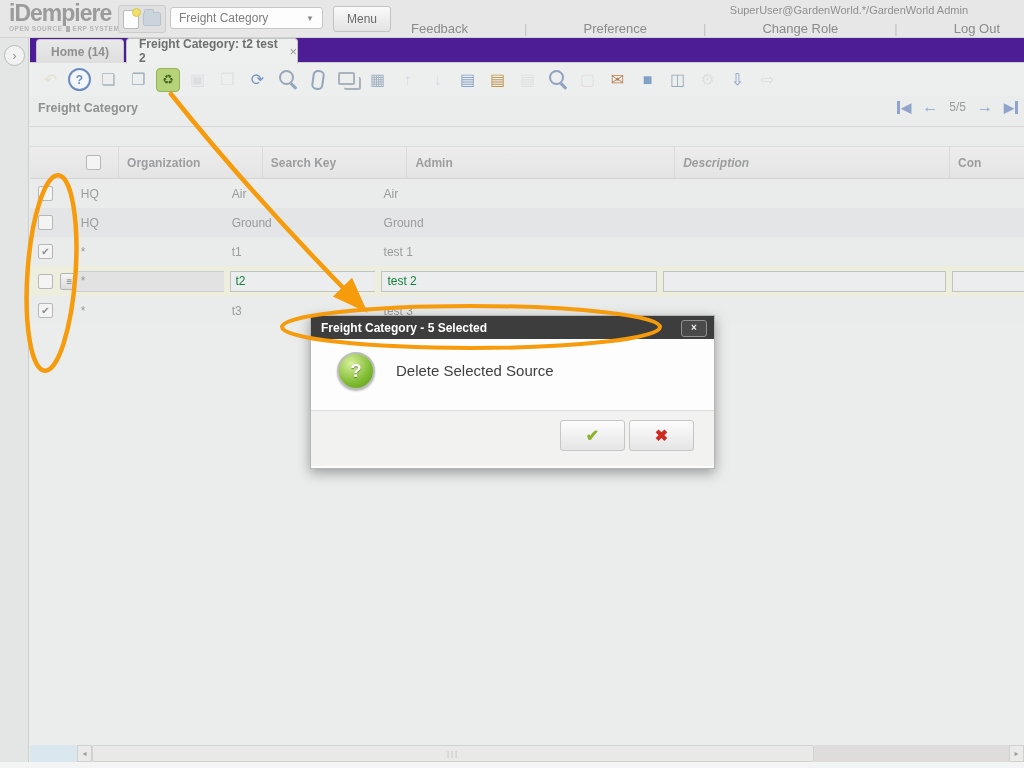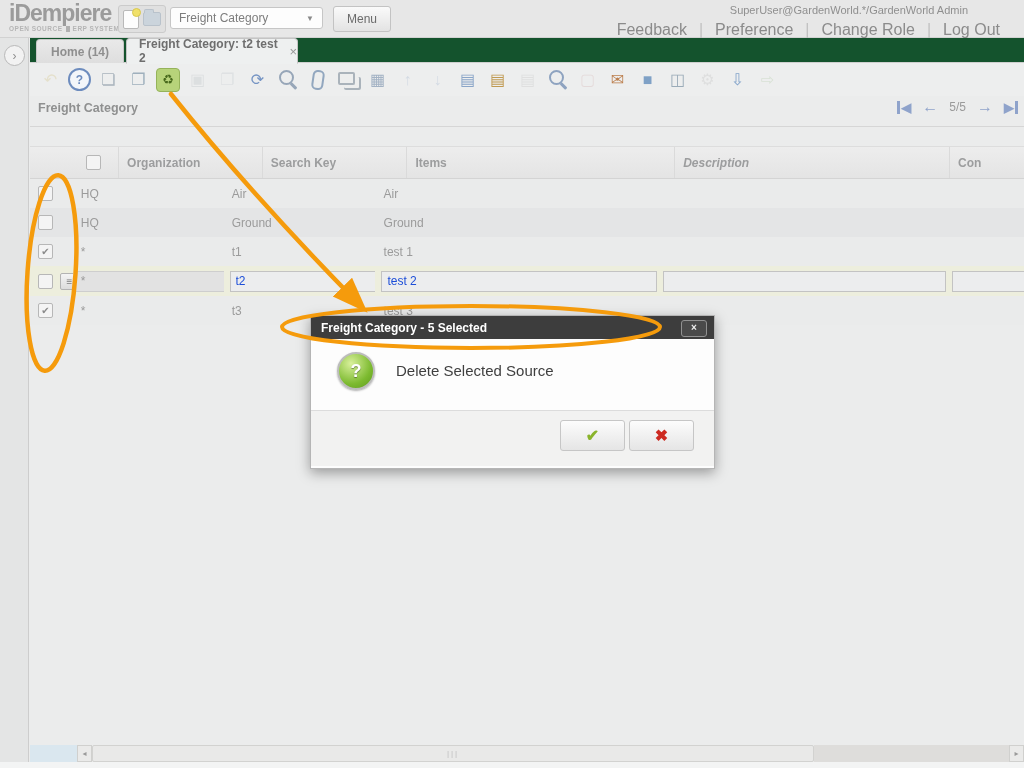--- a/index.html
+++ b/index.html
@@ -22,31 +22,31 @@
   .qi-folder::before{content:"";position:absolute;left:0;top:-4px;width:8px;height:3px;background:#c3cfdb;
                      border:1px solid #a9b6c3;border-bottom:none;border-radius:2px 2px 0 0;}
   .window-select{position:absolute;left:170px;top:7px;width:153px;height:22px;background:#fdfdfd;
                  border:1px solid #c6c6c6;border-radius:3px;display:flex;align-items:center;box-sizing:border-box;
                  padding:0 8px;color:#7d7d7d;cursor:pointer;}
   .window-select .caret{margin-left:auto;font-size:8px;color:#8a8a8a;}
   .menu-btn{position:absolute;left:333px;top:6px;height:24px;padding:0 13px;display:flex;align-items:center;
             background:linear-gradient(#fafafa,#e3e3e3);border:1px solid #c3c3c3;border-radius:3px;
             color:#6b6b6b;cursor:pointer;}
   .user-info{position:absolute;right:56px;top:4px;font-size:11px;color:#8f8f8f;white-space:nowrap;}
-  .header-links{position:absolute;right:12px;top:21px;font-size:16px;color:#8b8b8b;display:flex;}
+  .header-links{position:absolute;right:12px;top:21px;font-size:13px;color:#8b8b8b;display:flex;gap:44px;}
   .header-links .lnk{padding:0 12px;cursor:pointer;white-space:nowrap;}
   .header-links .div{color:#c2c2c2;}
   
   .west-gutter{position:absolute;left:0;top:37px;width:29px;height:725px;background:#e4e5e5;
                border-right:1px solid #cdcdcd;box-sizing:border-box;}
   .expand-btn{position:absolute;left:4px;top:45px;width:19px;height:19px;border:1px solid #b9b9b9;border-radius:50%;
               background:#f2f2f2;color:#8f8f8f;display:flex;align-items:center;justify-content:center;
               font-size:12px;cursor:pointer;}
   
-  .tab-bar{position:absolute;left:30px;top:37px;width:994px;height:26px;background:#14532d;
+  .tab-bar{position:absolute;left:30px;top:37px;width:994px;height:26px;background:#4c1d95;
            border-bottom:1px solid #cfcfcf;box-sizing:border-box;}
   .tab{position:absolute;box-sizing:border-box;display:flex;align-items:center;font-weight:bold;cursor:pointer;}
   .tab-home{left:6px;top:2px;width:88px;height:24px;background:linear-gradient(#e9e9e9,#dedede);
             border:1px solid #c8c8c8;border-bottom:none;border-radius:4px 4px 0 0;color:#8f8f8f;justify-content:center;}
   .tab-active{left:96px;top:1px;width:172px;height:26px;background:#eef0f0;border:1px solid #c4c4c4;
               border-bottom:1px solid #eef0f0;border-radius:4px 4px 0 0;color:#6e6e6e;padding-left:12px;z-index:2;}
   .tab-close{margin-left:9px;color:#979797;font-weight:normal;font-size:13px;cursor:pointer;}
   .tabbar-collapse{position:absolute;right:36px;top:6px;color:#93a3bd;font-size:14px;font-weight:bold;
                    transform:rotate(90deg);cursor:pointer;}
   .tabbar-help{position:absolute;right:8px;top:5px;width:14px;height:14px;border:2px solid #93a7c9;border-radius:50%;
@@ -87,21 +87,21 @@
   .grow{display:flex;height:29px;}
   .grow.light{background:#eaebeb;}
   .grow.dark{background:#e4e5e6;}
   .grow.editing{background:#edeedd;height:30px;align-items:center;}
   .gcell{box-sizing:border-box;padding-left:8px;display:flex;align-items:center;color:#9b9b9b;overflow:hidden;white-space:nowrap;}
   .cb{width:13px;height:13px;background:#f4f4f4;border:1px solid #b7b7b7;border-radius:2px;flex:0 0 auto;
       display:flex;align-items:center;justify-content:center;font-size:10px;color:#8b8b8b;cursor:pointer;}
   .edit-ind{width:17px;height:15px;margin-left:7px;background:linear-gradient(#f4f4f4,#dcdcdc);
             border:1px solid #b3b3b3;border-radius:2px;font-size:10px;color:#7d7d7d;
             display:flex;align-items:center;justify-content:center;flex:0 0 auto;}
-  .gin{height:21px;border:1px solid #c3c3c3;background:#ecedee;color:#1d4ed8;font-size:12px;
+  .gin{height:21px;border:1px solid #c3c3c3;background:#ecedee;color:#15803d;font-size:12px;
        padding:0 5px;box-sizing:border-box;font-family:"Liberation Sans",sans-serif;}
   .gin:disabled{background:#e2e2e2;border-color:#cecece;color:#9a9a9a;}
   
   .dialog{position:absolute;left:310px;top:315px;width:403px;height:152px;background:#fdfdfd;
           border:1px solid #b5b5b5;box-shadow:0 4px 12px rgba(0,0,0,.35);z-index:20;}
   .dlg-title{height:23px;background:#3d3d3d;color:#fff;font-weight:bold;display:flex;align-items:center;
              padding-left:10px;position:relative;}
   .dlg-close{position:absolute;right:7px;top:4px;width:24px;height:15px;background:#4a4a4a;
              border:1px solid #919191;border-radius:3px;color:#efefef;font-size:10px;line-height:14px;
              text-align:center;cursor:pointer;}
@@ -218,21 +218,21 @@
   </div>
   <div class="title-sep"></div>
 
   <div class="grid">
     <div class="grid-header">
         <div class="gh-cell" style="width: 45px;">
           <span class="cb"></span>
         </div>
         <div class="gh-cell" style="width: 160px;">Organization</div>
         <div class="gh-cell" style="width: 161px;">Search Key</div>
-        <div class="gh-cell" style="width: 299px;">Items</div>
+        <div class="gh-cell" style="width: 299px;">Admin</div>
         <div class="gh-cell" style="width: 307px; font-style: italic;">Description</div>
         <div class="gh-cell" style="width: 82px; border-right: none;">Con</div>
       </div>
     <div>
         <div class="grow light">
           <div class="gcell" style="width: 45px;">
             <span class="cb"></span>
           </div>
           <div class="gcell" style="width: 160px;">HQ</div>
           <div class="gcell" style="width: 161px;">Air</div>

